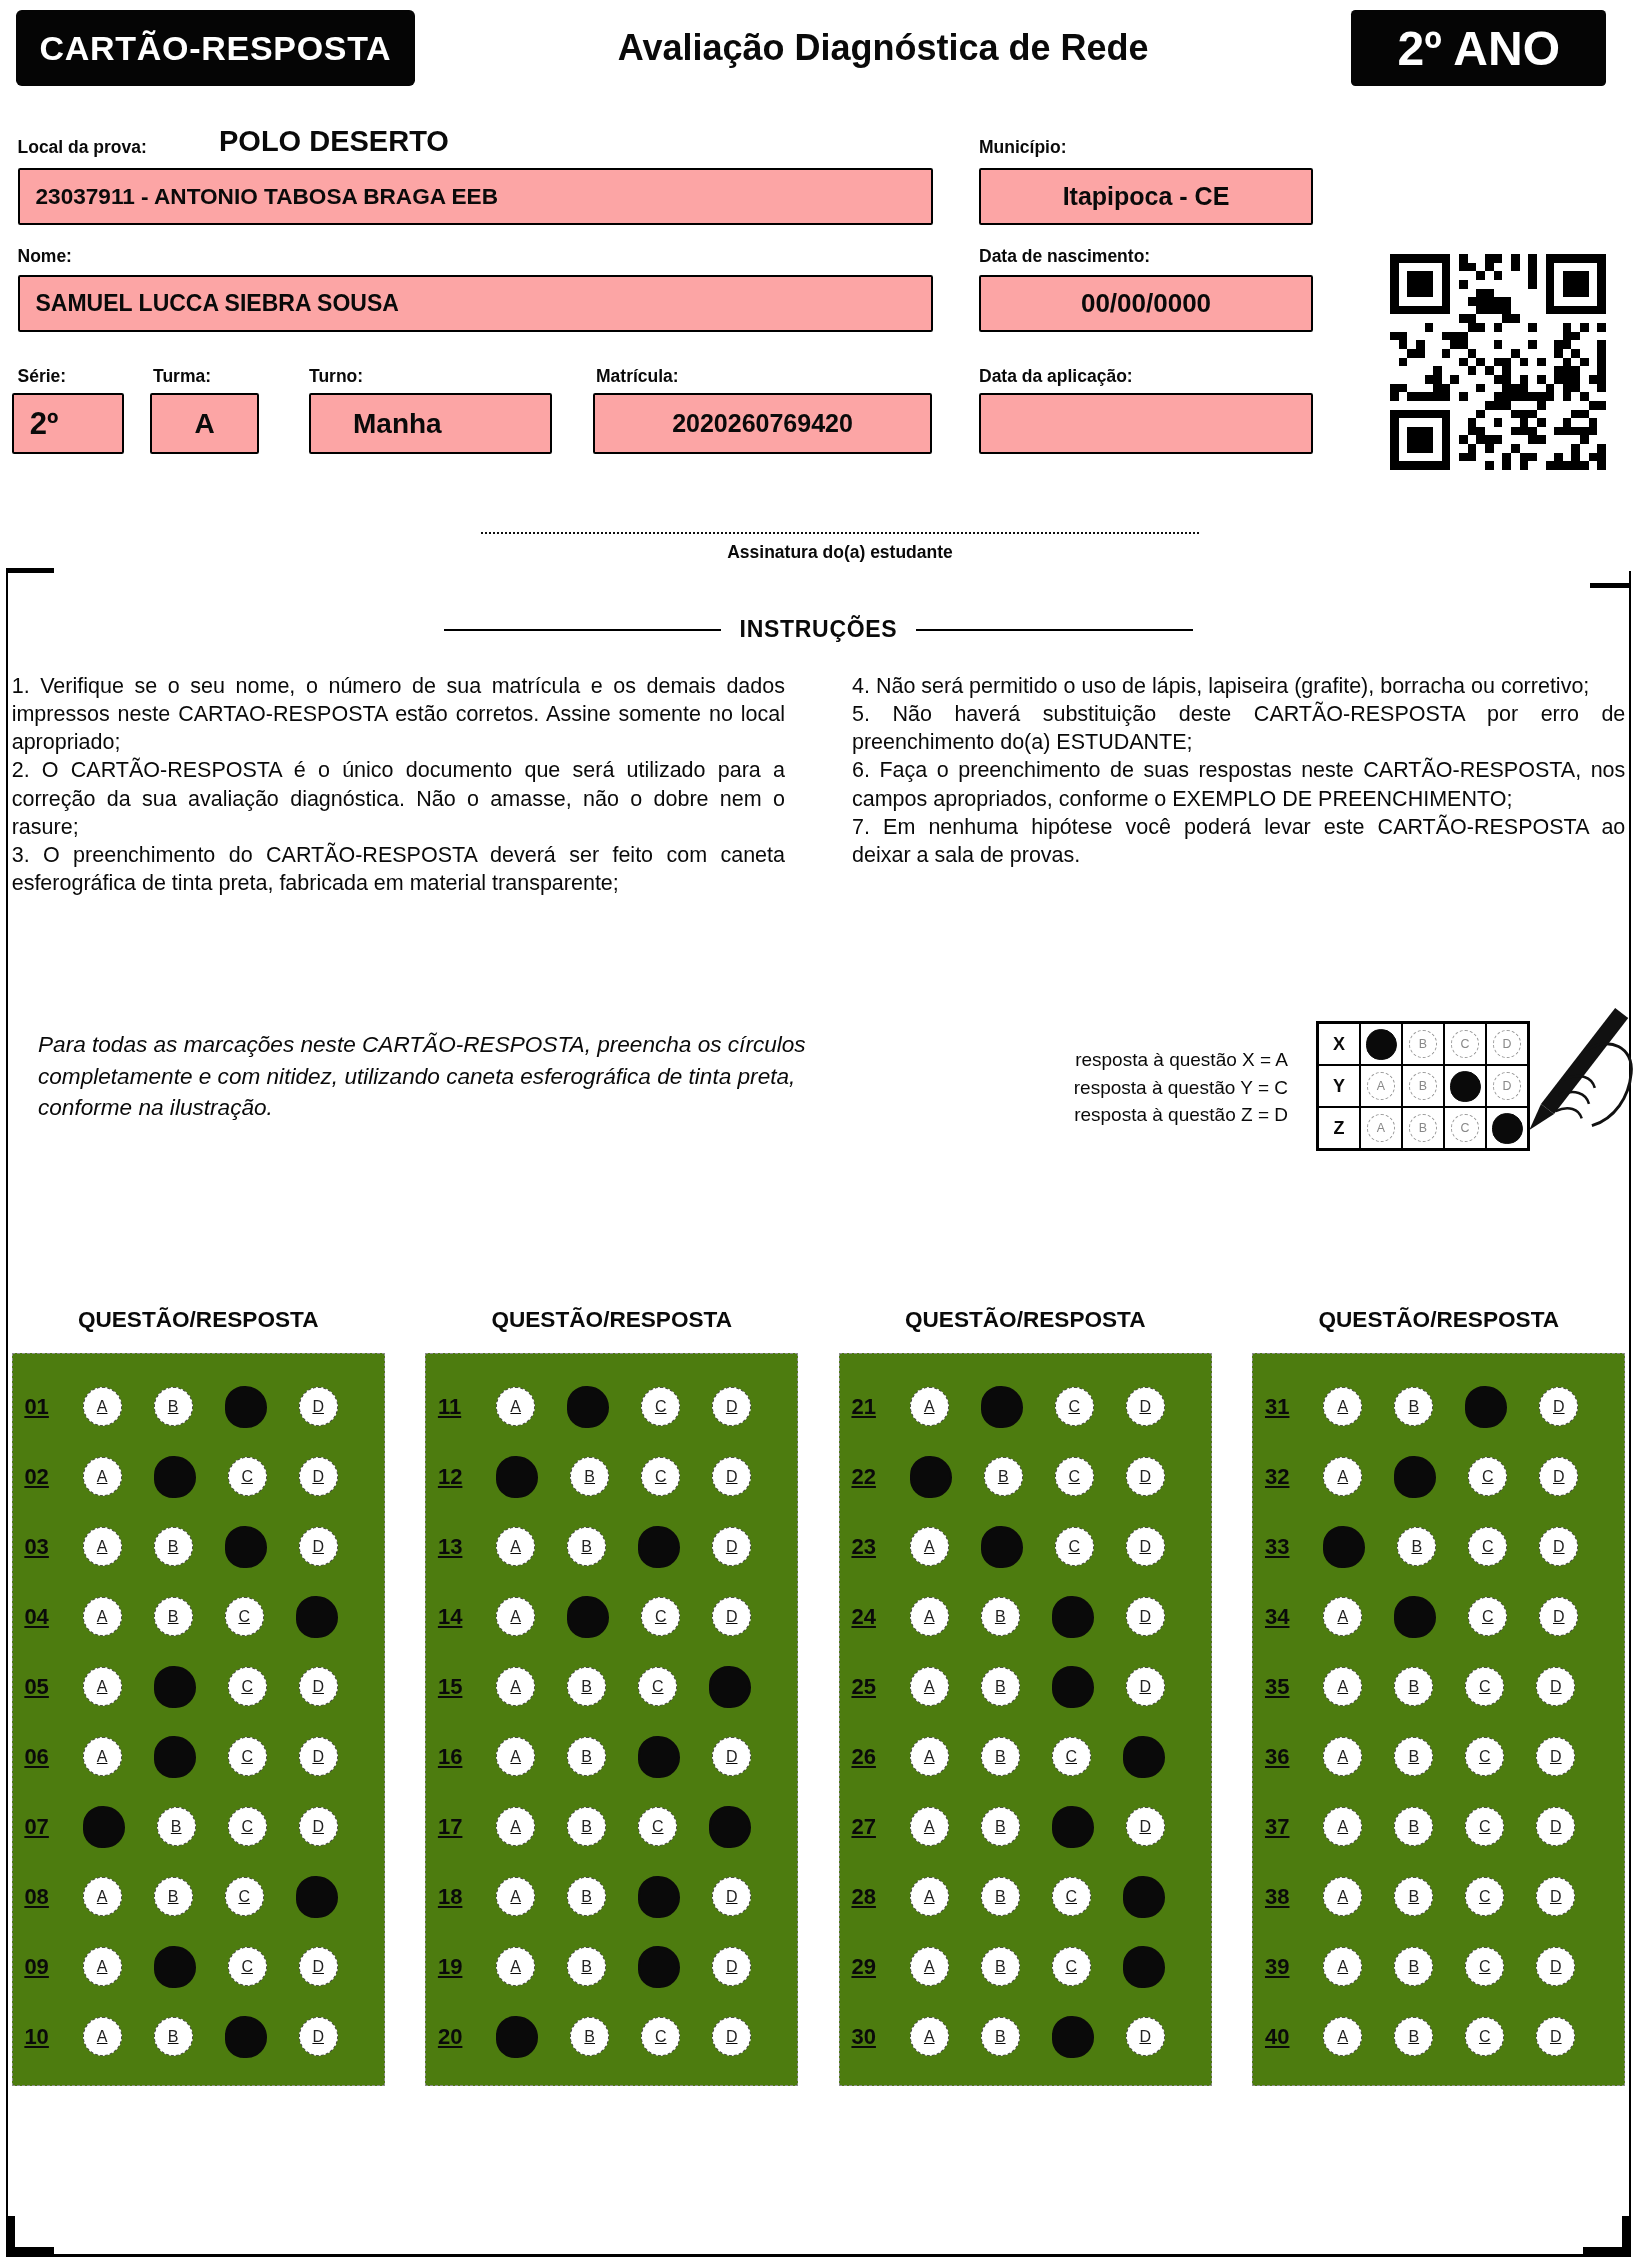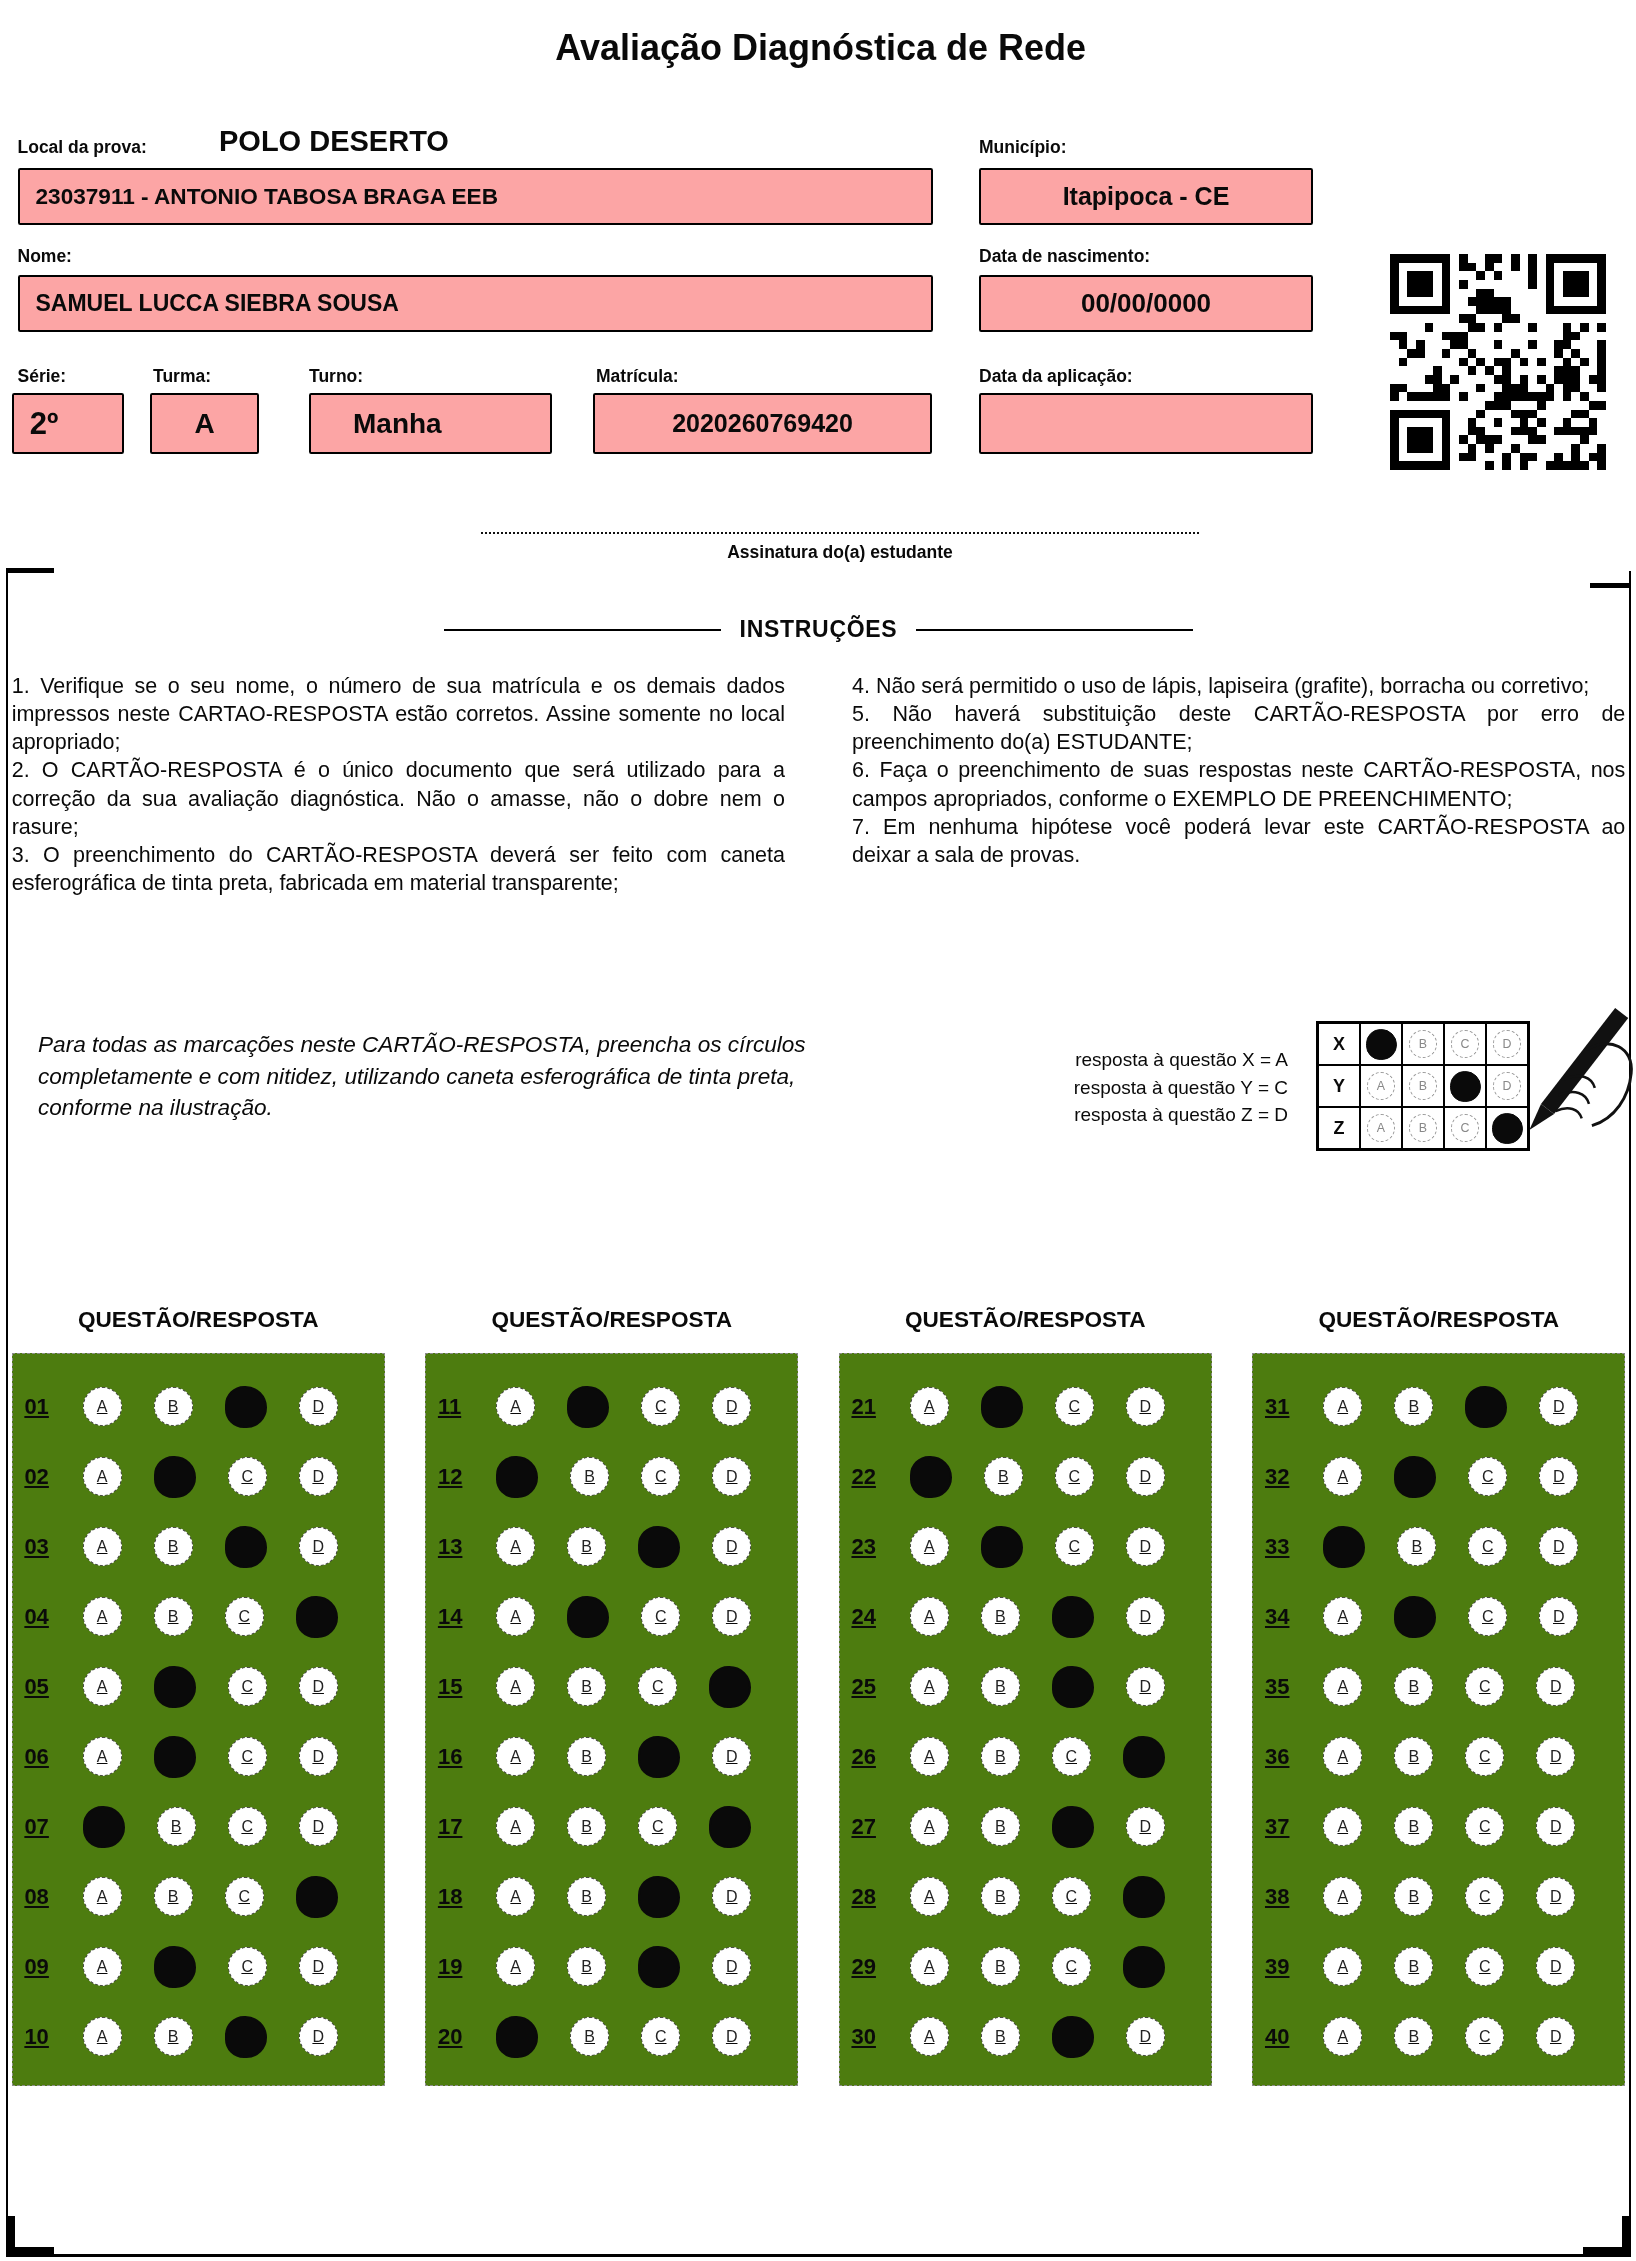--- a/index.html
+++ b/index.html
@@ -85,21 +85,23 @@
     display: flex; align-items: center; justify-content: center; font-size: 16px; color: #222; background: #fff;
   }
   .bubble.filled { background: #0a0a0a; border: 2.2px solid #0a0a0a; width: 42px; height: 42px; border-radius: 47% 53% 50% 46%; }
 </style>
 </head>
 <body>
 
 <div class="page">
 
   <div class="hdr">
+    <div class="hdr-card">CARTÃO-RESPOSTA</div>
     <div class="hdr-title">Avaliação Diagnóstica de Rede</div>
+    <div class="hdr-grade">2º ANO</div>
   </div>
 
   <div class="flabel" style="left:17.5px; top:137px;">Local da prova:</div>
   <div class="fvalue-local">POLO DESERTO</div>
   <div class="fbox" style="left:17.5px; top:168px; width:915px; height:57px;">23037911 - ANTONIO TABOSA BRAGA EEB</div>
 
   <div class="flabel" style="left:979px; top:137px;">Município:</div>
   <div class="fbox center" style="left:979px; top:168px; width:334px; height:57px; font-size:25px;">Itapipoca - CE</div>
 
   <div class="flabel" style="left:17.5px; top:246px;">Nome:</div>

